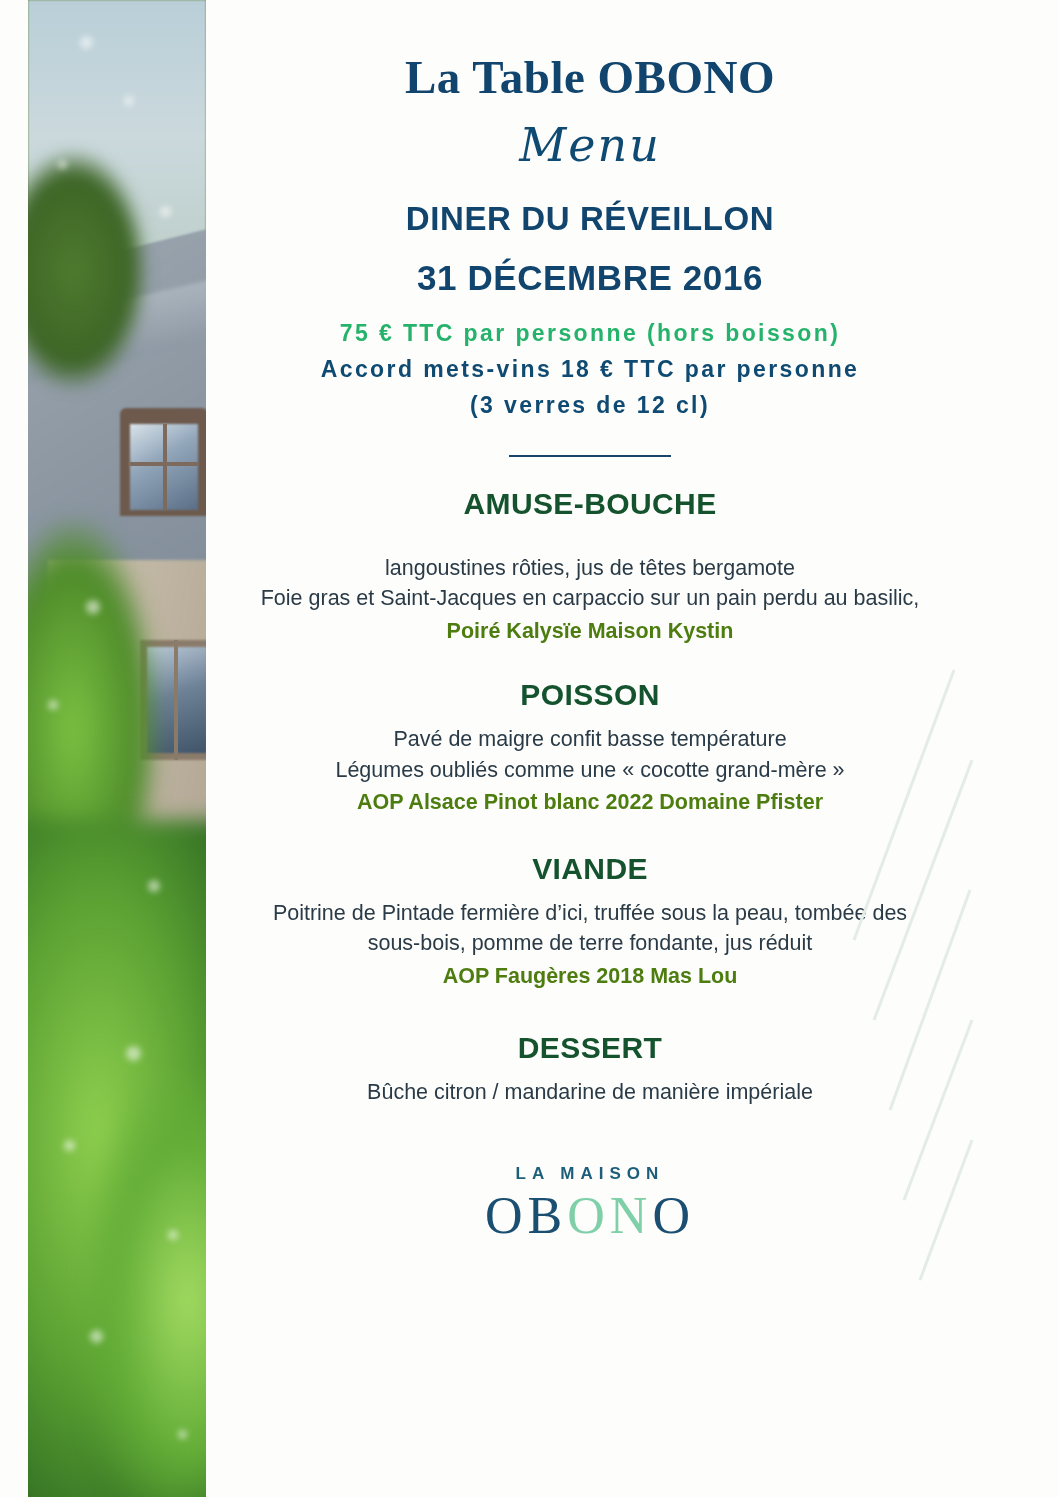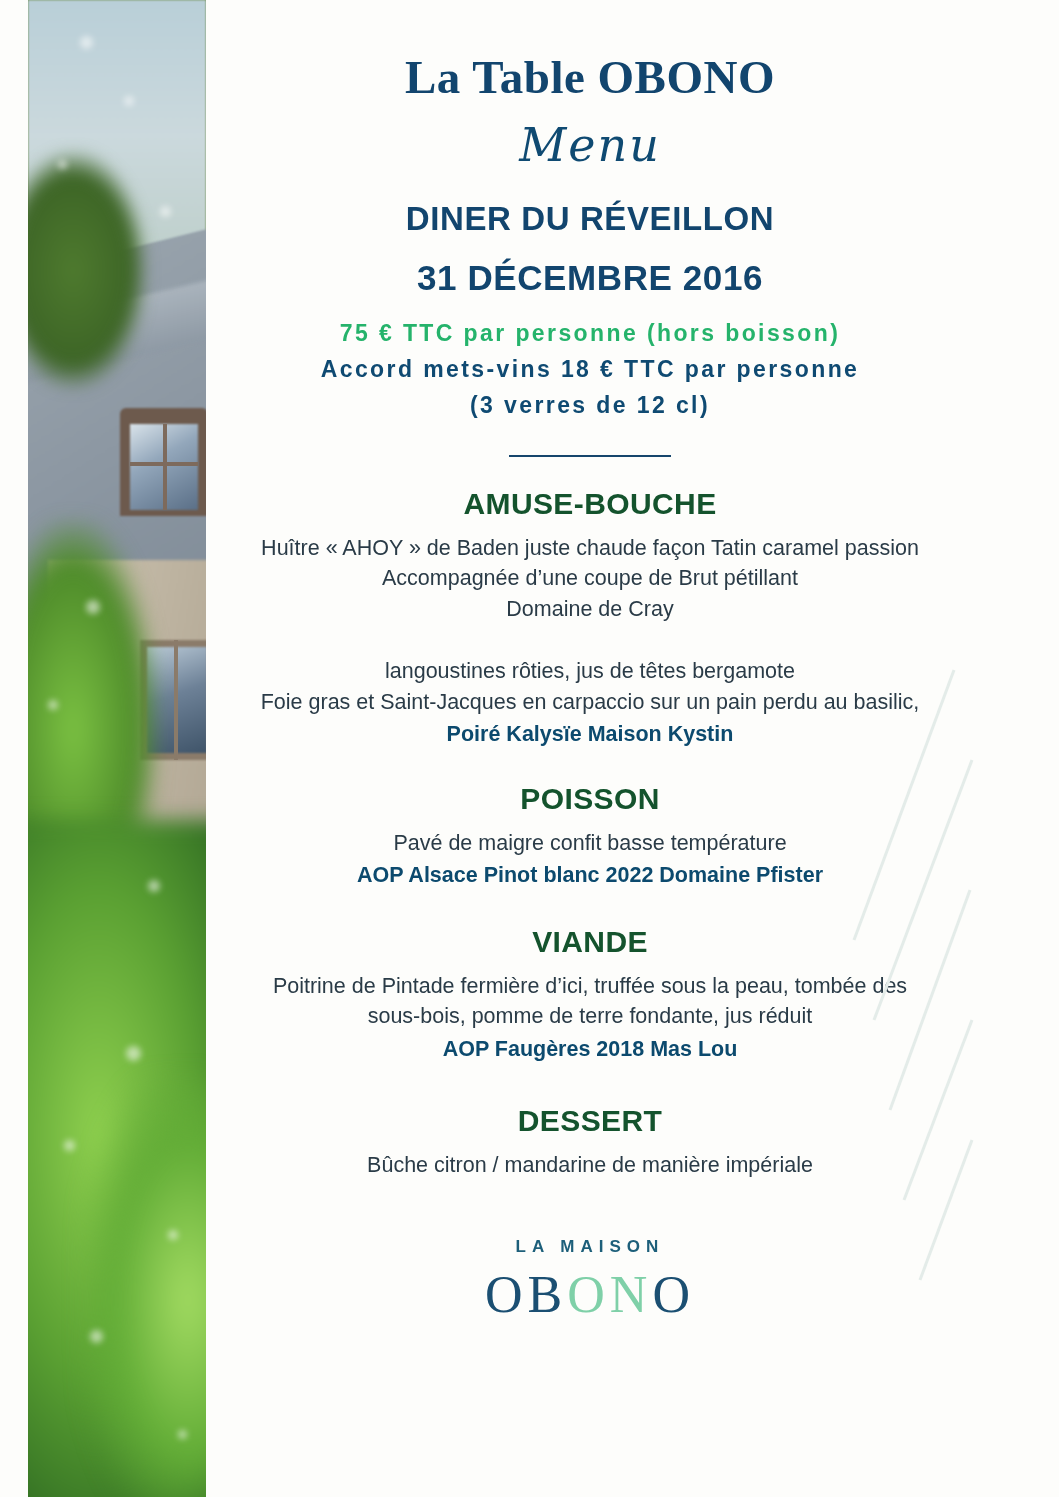--- a/index.html
+++ b/index.html
@@ -215,21 +215,21 @@
     margin-top: 12px;
     font-size: 21.5px;
     color: #2a3b47;
     line-height: 1.42;
     padding: 0 36px;
   }
   .section-wine {
     margin-top: 2px;
     font-size: 21.5px;
     font-weight: bold;
-    color: #0c4a6e;
+    color: #4d7c0f;
     line-height: 1.42;
   }
 
   .sp-amuse { margin-top: 30px; }
   .sp-entree { margin-top: 32px; }
   .sp-poisson { margin-top: 32px; }
   .sp-viande { margin-top: 34px; }
   .sp-dessert { margin-top: 40px; }
 
   
@@ -240,21 +240,21 @@
   .footer-sub {
     font-size: 17px;
     letter-spacing: 6px;
     color: #1d5f7a;
     font-weight: bold;
   }
   .footer-main {
     font-family: "Liberation Serif", serif;
     font-size: 52px;
     letter-spacing: 5px;
-    margin-top: 8px;
+    margin-top: 2px;
     font-weight: normal;
   }
   .fl-o1 { color: #1b4f72; }
   .fl-b  { color: #1b4f72; }
   .fl-o2 { color: #7fd0a8; }
   .fl-n  { color: #7fd0a8; }
   .fl-o3 { color: #1b4f72; }
 </style>
 </head>
 <body>
@@ -307,39 +307,35 @@
   <div class="event-date">31 DÉCEMBRE 2016</div>
 
   <div class="price-green">75 € TTC par personne (hors boisson)</div>
   <div class="price-blue">Accord mets-vins 18 € TTC par personne</div>
   <div class="price-blue-2">(3 verres de 12 cl)</div>
 
   <div class="divider"></div>
 
   <div class="section sp-amuse">
     <div class="section-title">AMUSE-BOUCHE</div>
-    <div class="section-body">
-      <div>Huître « AHOY » de Baden juste chaude façon Tatin caramel passion</div>
-      <div>Accompagnée d’une coupe de Brut pétillant</div>
-      <div>Domaine de Cray</div>
-    </div>
   </div>
 
   <div class="section sp-entree">
     <div class="section-body">
       <div>langoustines rôties, jus de têtes bergamote</div>
       <div>Foie gras  et Saint-Jacques en carpaccio sur un pain perdu au basilic,</div>
     </div>
     <div class="section-wine">Poiré Kalysïe Maison Kystin</div>
   </div>
 
   <div class="section sp-poisson">
     <div class="section-title">POISSON</div>
     <div class="section-body">
       <div>Pavé de maigre confit basse température</div>
+      <div>Légumes oubliés comme une « cocotte grand-mère »</div>
     </div>
     <div class="section-wine">AOP Alsace Pinot blanc 2022 Domaine Pfister</div>
   </div>
 
   <div class="section sp-viande">
     <div class="section-title">VIANDE</div>
     <div class="section-body">
       <div>Poitrine de Pintade fermière d’ici, truffée sous la peau, tombée des</div>
       <div>sous-bois, pomme de terre fondante, jus réduit</div>
     </div>

